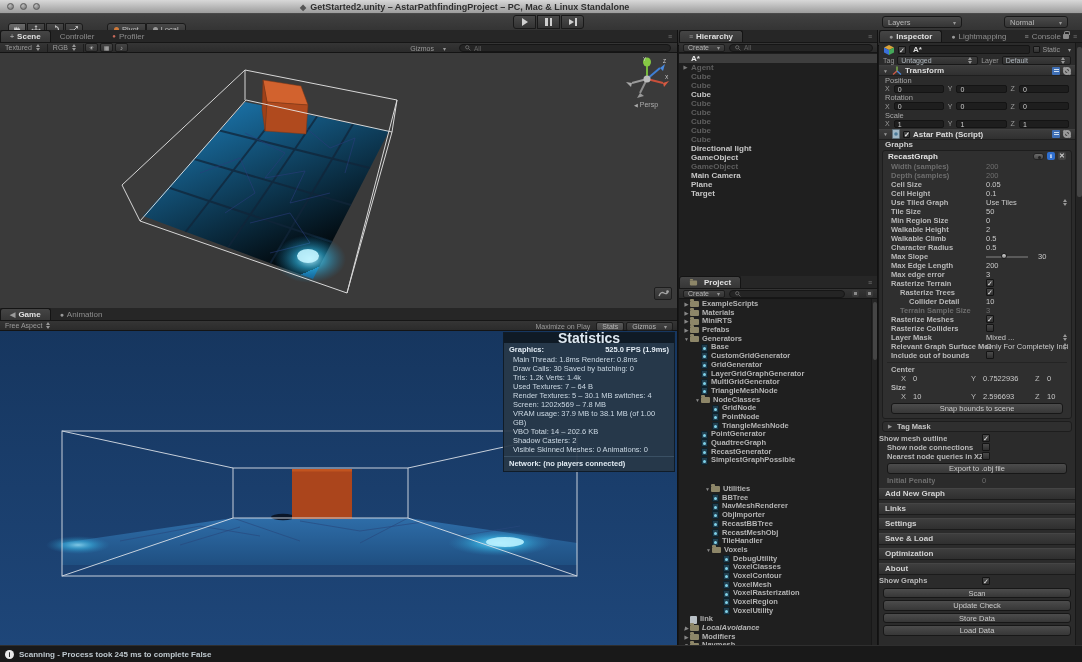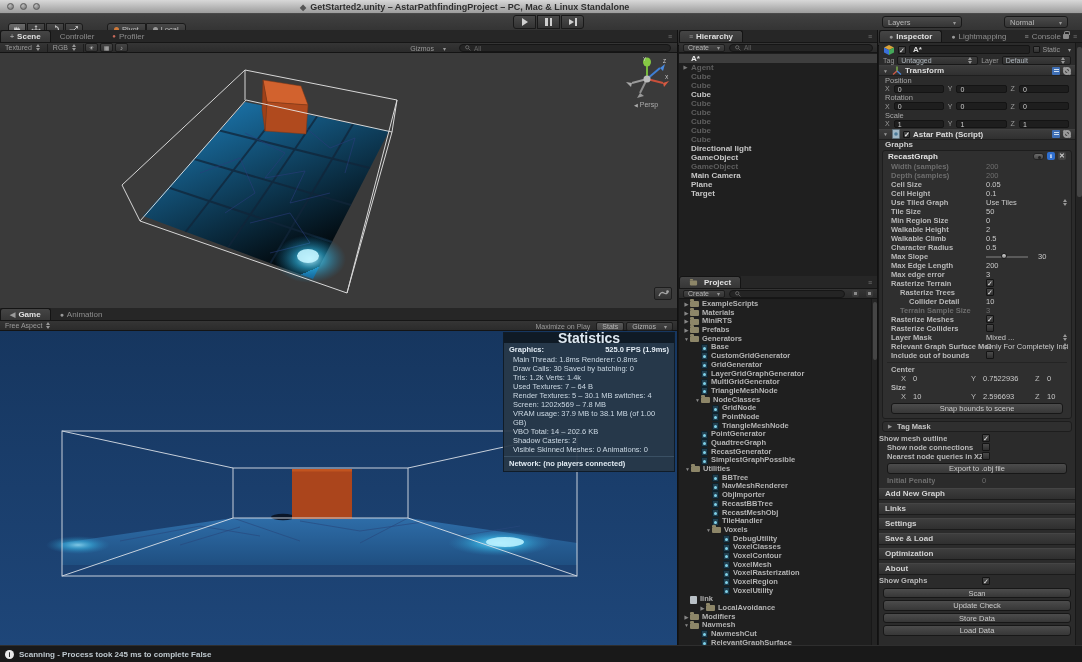--- a/index.html
+++ b/index.html
@@ -653,21 +653,21 @@
       <div class="prow" style="padding-left: 15px;">
         <span class="parrow"></span>
         <span class="picon script"></span>
         <span>RecastGenerator</span>
       </div>
       <div class="prow" style="padding-left: 15px;">
         <span class="parrow"></span>
         <span class="picon script"></span>
         <span>SimplestGraphPossible</span>
       </div>
-      <div class="prow" style="padding-left: 5px;">
+      <div class="prow" style="padding-left: 25px; margin-top: 20px;">
         <span class="parrow">▼</span>
         <span class="picon folder"></span>
         <span>Utilities</span>
       </div>
       <div class="prow" style="padding-left: 26px;">
         <span class="parrow"></span>
         <span class="picon script"></span>
         <span>BBTree</span>
       </div>
       <div class="prow" style="padding-left: 26px;">
@@ -733,21 +733,21 @@
       <div class="prow" style="padding-left: 37px;">
         <span class="parrow"></span>
         <span class="picon script"></span>
         <span>VoxelUtility</span>
       </div>
       <div class="prow" style="padding-left: 4px;">
         <span class="parrow"></span>
         <span class="picon file"></span>
         <span>link</span>
       </div>
-      <div class="prow" style="padding-left: 20px;">
+      <div class="prow" style="padding-left: 4px; font-style: italic;">
         <span class="parrow">▶</span>
         <span class="picon folder"></span>
         <span>LocalAvoidance</span>
       </div>
       <div class="prow" style="padding-left: 4px;">
         <span class="parrow">▶</span>
         <span class="picon folder"></span>
         <span>Modifiers</span>
       </div>
       <div class="prow" style="padding-left: 4px;">

